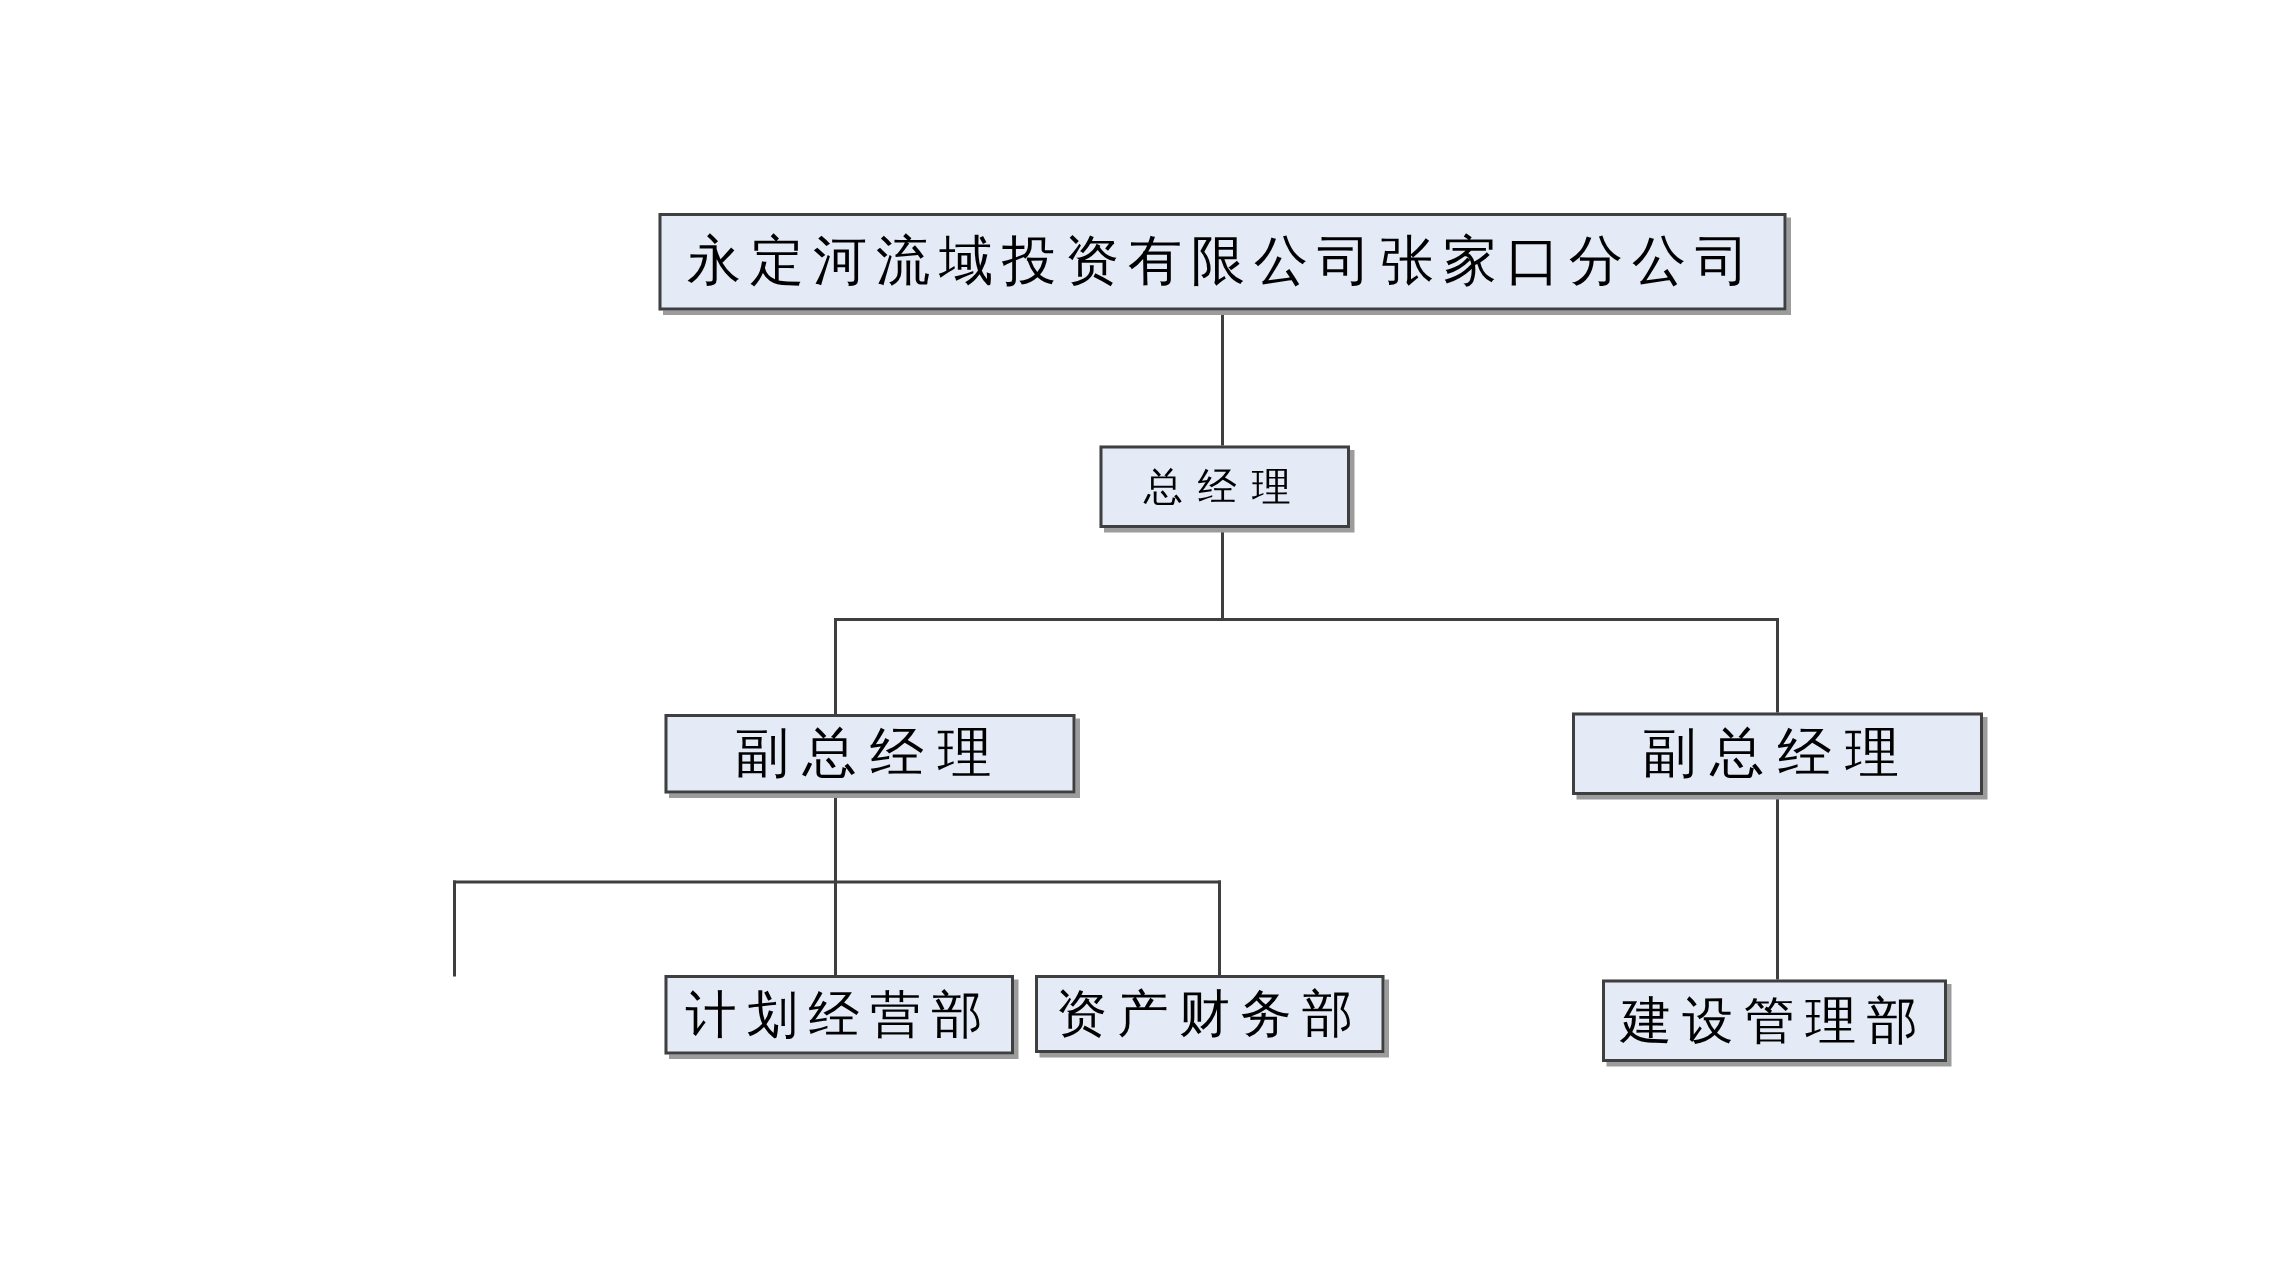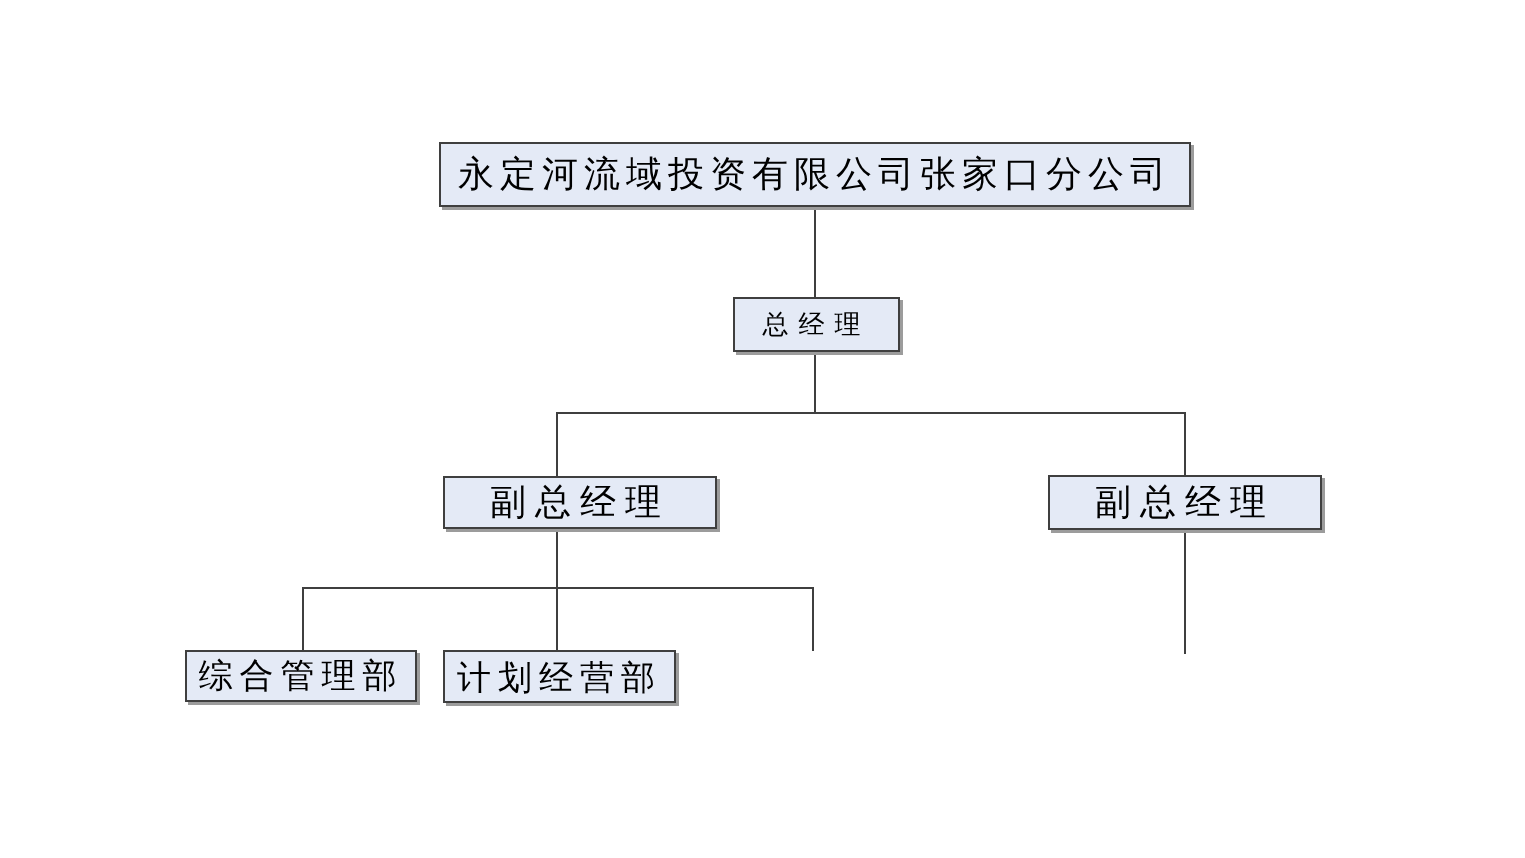--- a/index.html
+++ b/index.html
@@ -67,23 +67,26 @@
   </div>
 
   <div class="node lvl-dgm" style="left:443px; top:476px; width:274px; height:53px;">
     <span>副总经理</span>
   </div>
 
   <div class="node lvl-dgm" style="left:1048px; top:475px; width:274px; height:55px;">
     <span>副总经理</span>
   </div>
 
-  <div class="node lvl-dept" style="left:185px; top:650px; width:232px; height:52px;">
-    <span>综合管理部</span>
-  </div>
 
-  <div class="node lvl-dept" style="left:443px; top:650px; width:233px; height:53px;align-items:flex-end;">
+  <div class="node lvl-dept" style="left:443px; top:650px; width:233px; height:53px;">
     <span>计划经营部</span>
   </div>
 
+  <div class="node lvl-dept" style="left:690px; top:650px; width:233px; height:52px;">
+    <span>资产财务部</span>
+  </div>
 
+  <div class="node lvl-dept" style="left:1068px; top:653px; width:230px; height:55px;">
+    <span>建设管理部</span>
+  </div>
 
 </div>
 
 </body></html>

